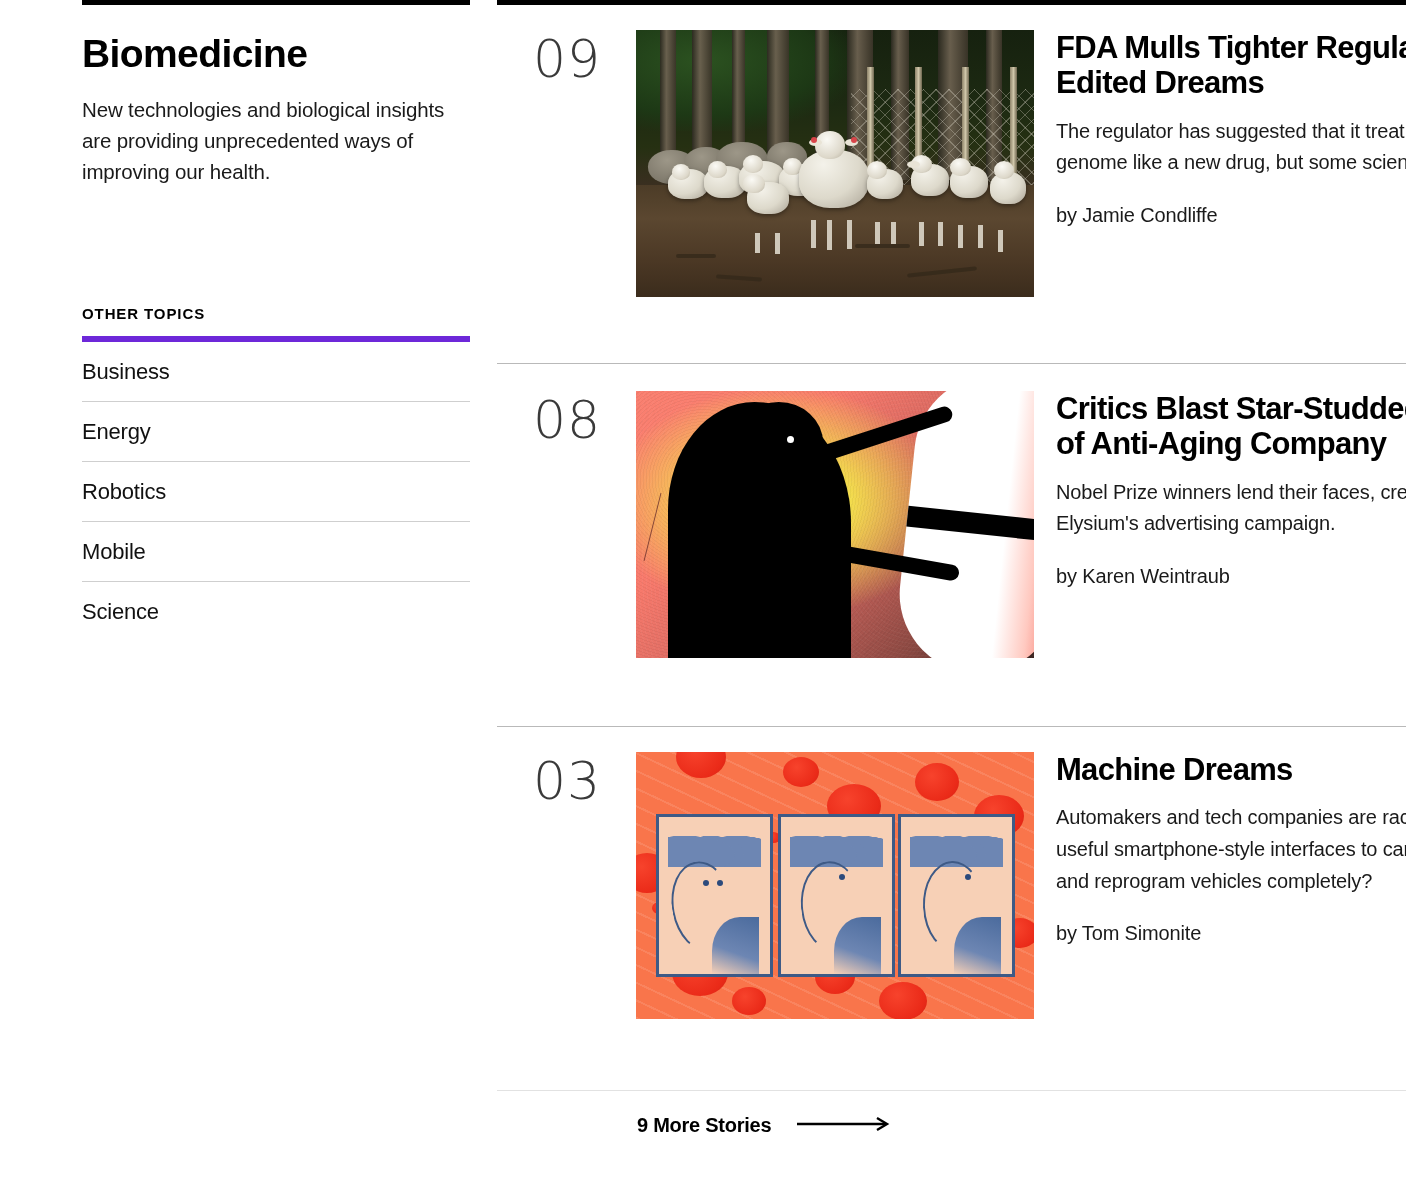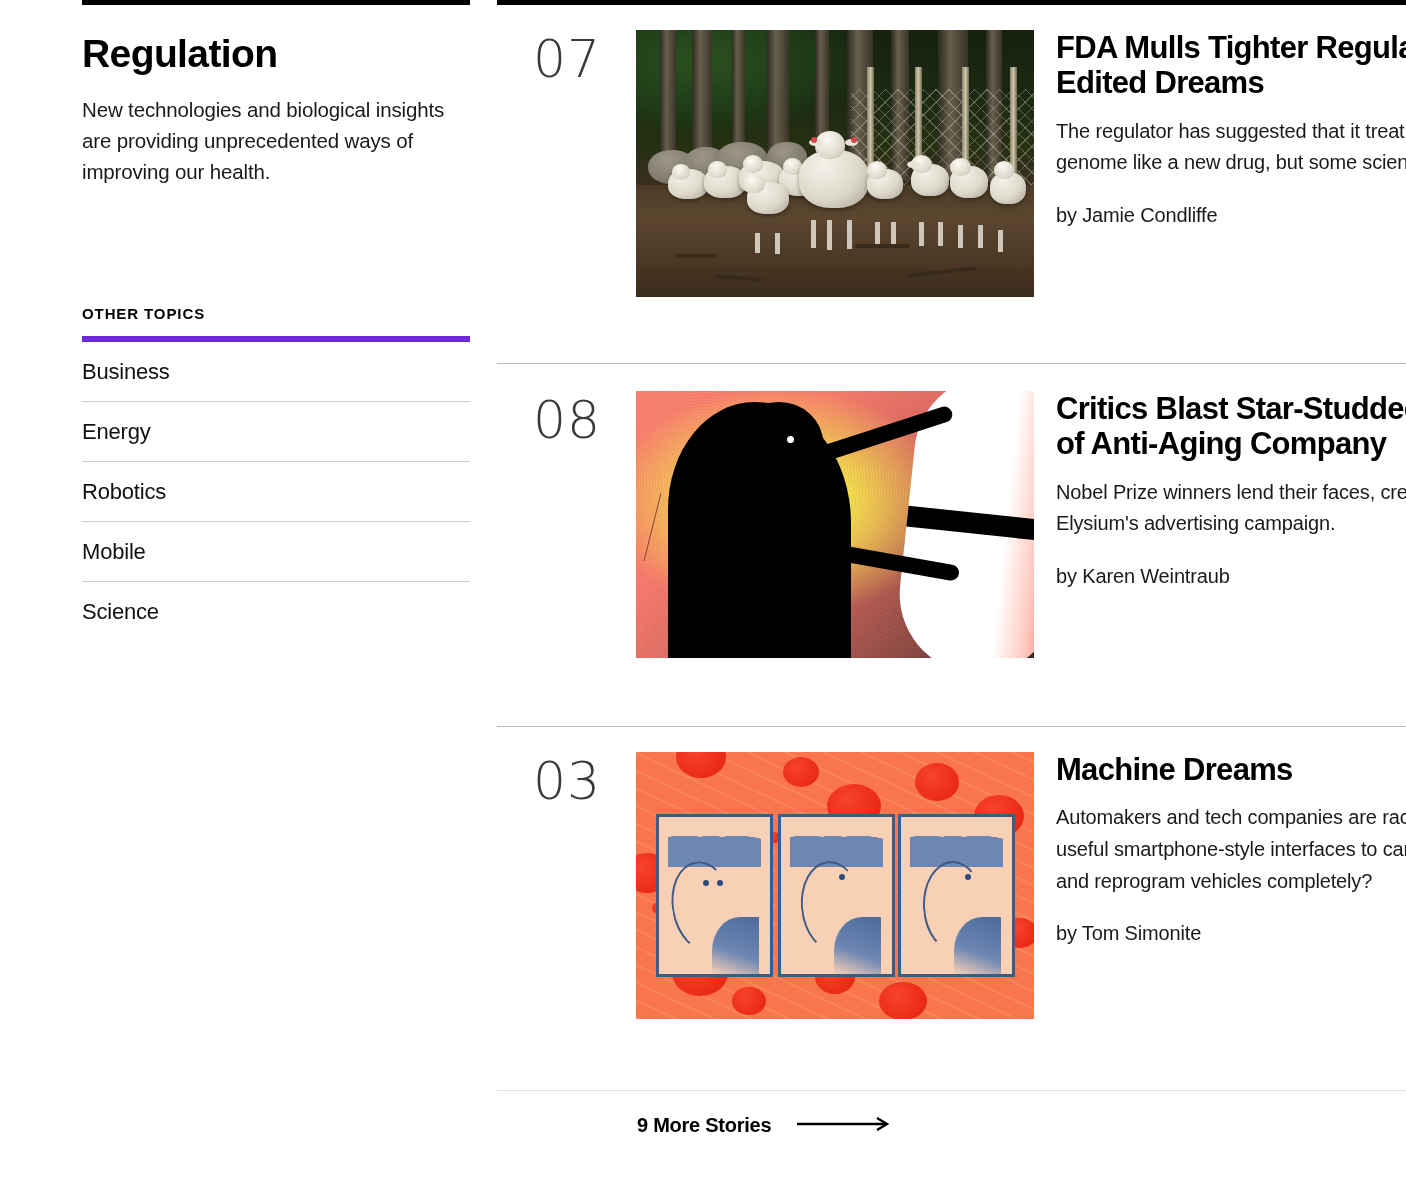--- a/index.html
+++ b/index.html
@@ -242,38 +242,38 @@
     border-radius:60% 0 0 0;
   }
 </style>
 </head>
 <body>
 
 <div class="page">
 
   <div class="left-col">
     <div class="top-rule-left"></div>
-    <h1 class="section-title">Regulation</h1>
+    <h1 class="section-title">Biomedicine</h1>
     <p class="section-desc">New technologies and biological insights are providing unprecedented ways of improving our health.</p>
 
     <div class="other-topics-label">OTHER TOPICS</div>
     <ul class="topic-list">
       <li class="topic-item">Business</li>
       <li class="topic-item">Energy</li>
       <li class="topic-item">Robotics</li>
       <li class="topic-item">Mobile</li>
       <li class="topic-item">Science</li>
     </ul>
   </div>
 
   <div class="right-col">
     <div class="top-rule-right"></div>
 
     <div class="story" style="margin-top:25px;">
-      <div class="story-num">07</div>
+      <div class="story-num">09</div>
       <div class="story-thumb">
         <div class="sheep">
           <div class="sky"></div>
           <div class="foliage"></div>
           <div class="trunk" style="left:6%;"></div>
           <div class="trunk" style="left:14%; width:20px;"></div>
           <div class="trunk" style="left:24%; width:13px;"></div>
           <div class="trunk" style="left:33%; width:22px;"></div>
           <div class="trunk" style="left:45%; width:14px;"></div>
           <div class="trunk" style="left:53%; width:26px;"></div>

